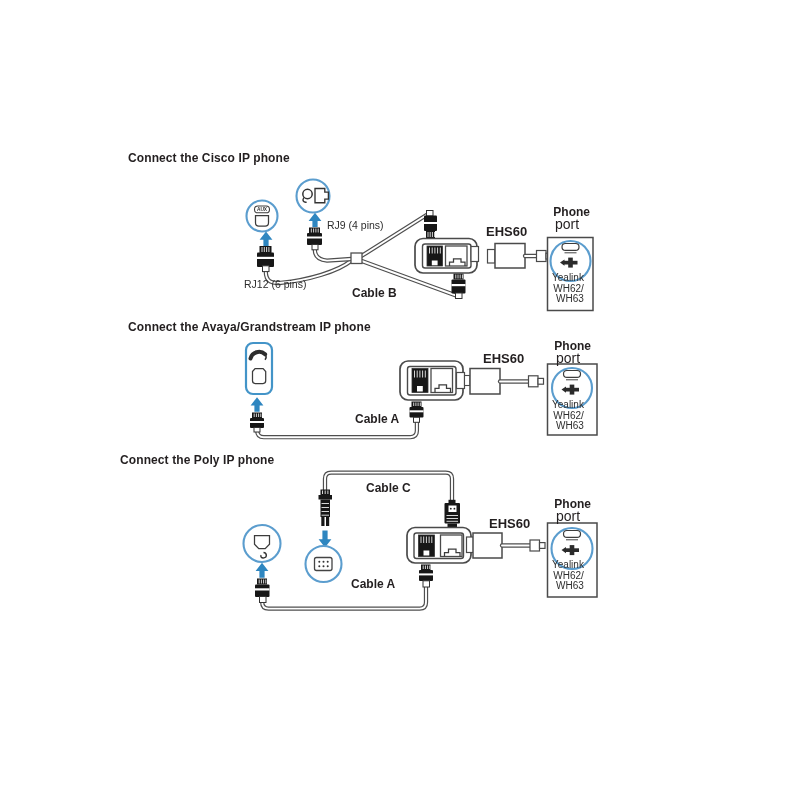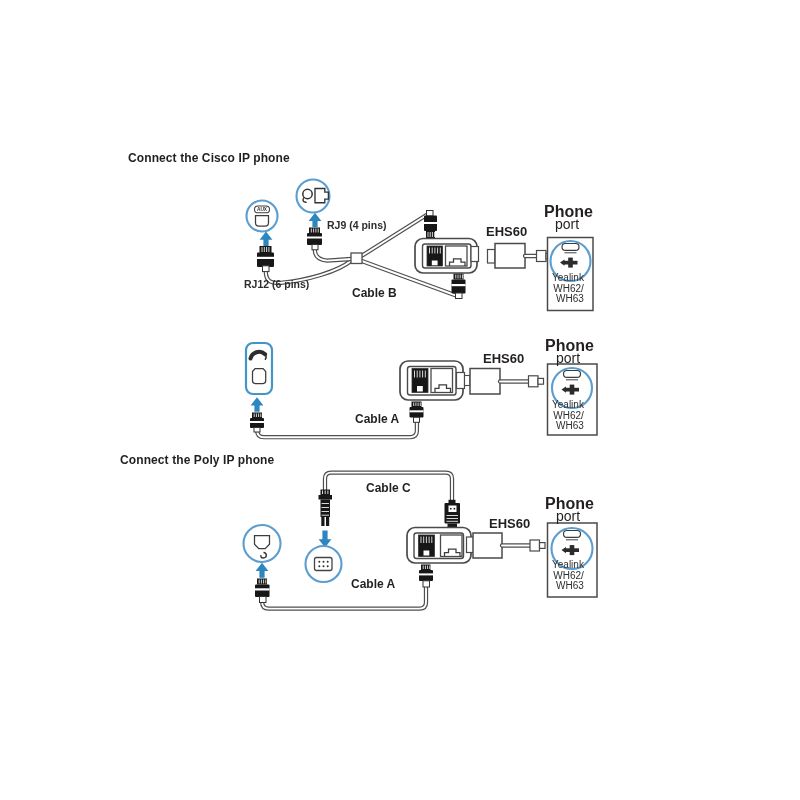--- a/index.html
+++ b/index.html
@@ -1,25 +1,25 @@
 <!DOCTYPE html>
 <html><head>
 <meta charset="utf-8">
 <style>
   html,body{margin:0;padding:0;background:#fff;}
   .stage{position:relative;width:748px;height:800px;background:#ffffff;
          font-family:"Liberation Sans",sans-serif;overflow:hidden;}
   svg.diagram{position:absolute;left:0;top:0;}
-  .label{position:absolute;color:#231f20;white-space:nowrap;font-weight:bold;}
+  .label{position:absolute;color:#231f20;white-space:nowrap;}
   .heading{font-size:12px;font-weight:bold;letter-spacing:.1px;}
   .small{font-size:10.5px;color:#2d2d2d;}
   .cable-label{font-size:12px;font-weight:bold;margin-left:6px;}
   .ehs-label{font-size:13px;font-weight:bold;text-align:right;}
   .panel-head{position:absolute;text-align:center;color:#231f20;}
-  .panel-title{font-size:16px;font-weight:bold;line-height:12px;text-align:right;}
+  .panel-title{font-size:12px;font-weight:bold;line-height:12px;text-align:right;}
   .panel-sub{font-size:14px;line-height:12px;}
   .device{position:absolute;font-size:10px;line-height:10.6px;color:#2d2d2d;text-align:right;}
   
   .co{stroke:#4f4f4f;stroke-width:4.3;fill:none;stroke-linejoin:round;stroke-linecap:round;}
   .ci{stroke:#ffffff;stroke-width:1.9;fill:none;stroke-linejoin:round;stroke-linecap:round;}
   .ol{fill:#ffffff;stroke:#4a4a4a;}
   .blk{fill:#171717;}
   .pin{stroke:#ececec;stroke-width:.9;fill:none;}
   .bluec{stroke:#5b9dce;stroke-width:2.1;fill:#ffffff;}
   .arr{fill:#2e86c0;}
@@ -293,20 +293,21 @@
 <div class="panel-head" style="left:544px;top:206px;width:46px">
   <div class="panel-title">Phone</div>
   <div class="panel-sub">port</div>
 </div>
 <div class="device" style="left:552px;top:273px">
   <div>Yealink</div>
   <div>WH62/</div>
   <div>WH63</div>
 </div>
 
+<div class="label heading" style="left:128px;top:320px">Connect the Avaya/Grandstream IP phone</div>
 <div class="label cable-label" style="left:349px;top:412px">Cable A</div>
 <div class="label ehs-label" style="left:483px;top:351px">EHS60</div>
 <div class="panel-head" style="left:545px;top:340px;width:46px">
   <div class="panel-title">Phone</div>
   <div class="panel-sub">port</div>
 </div>
 <div class="device" style="left:552px;top:400px">
   <div>Yealink</div>
   <div>WH62/</div>
   <div>WH63</div>

